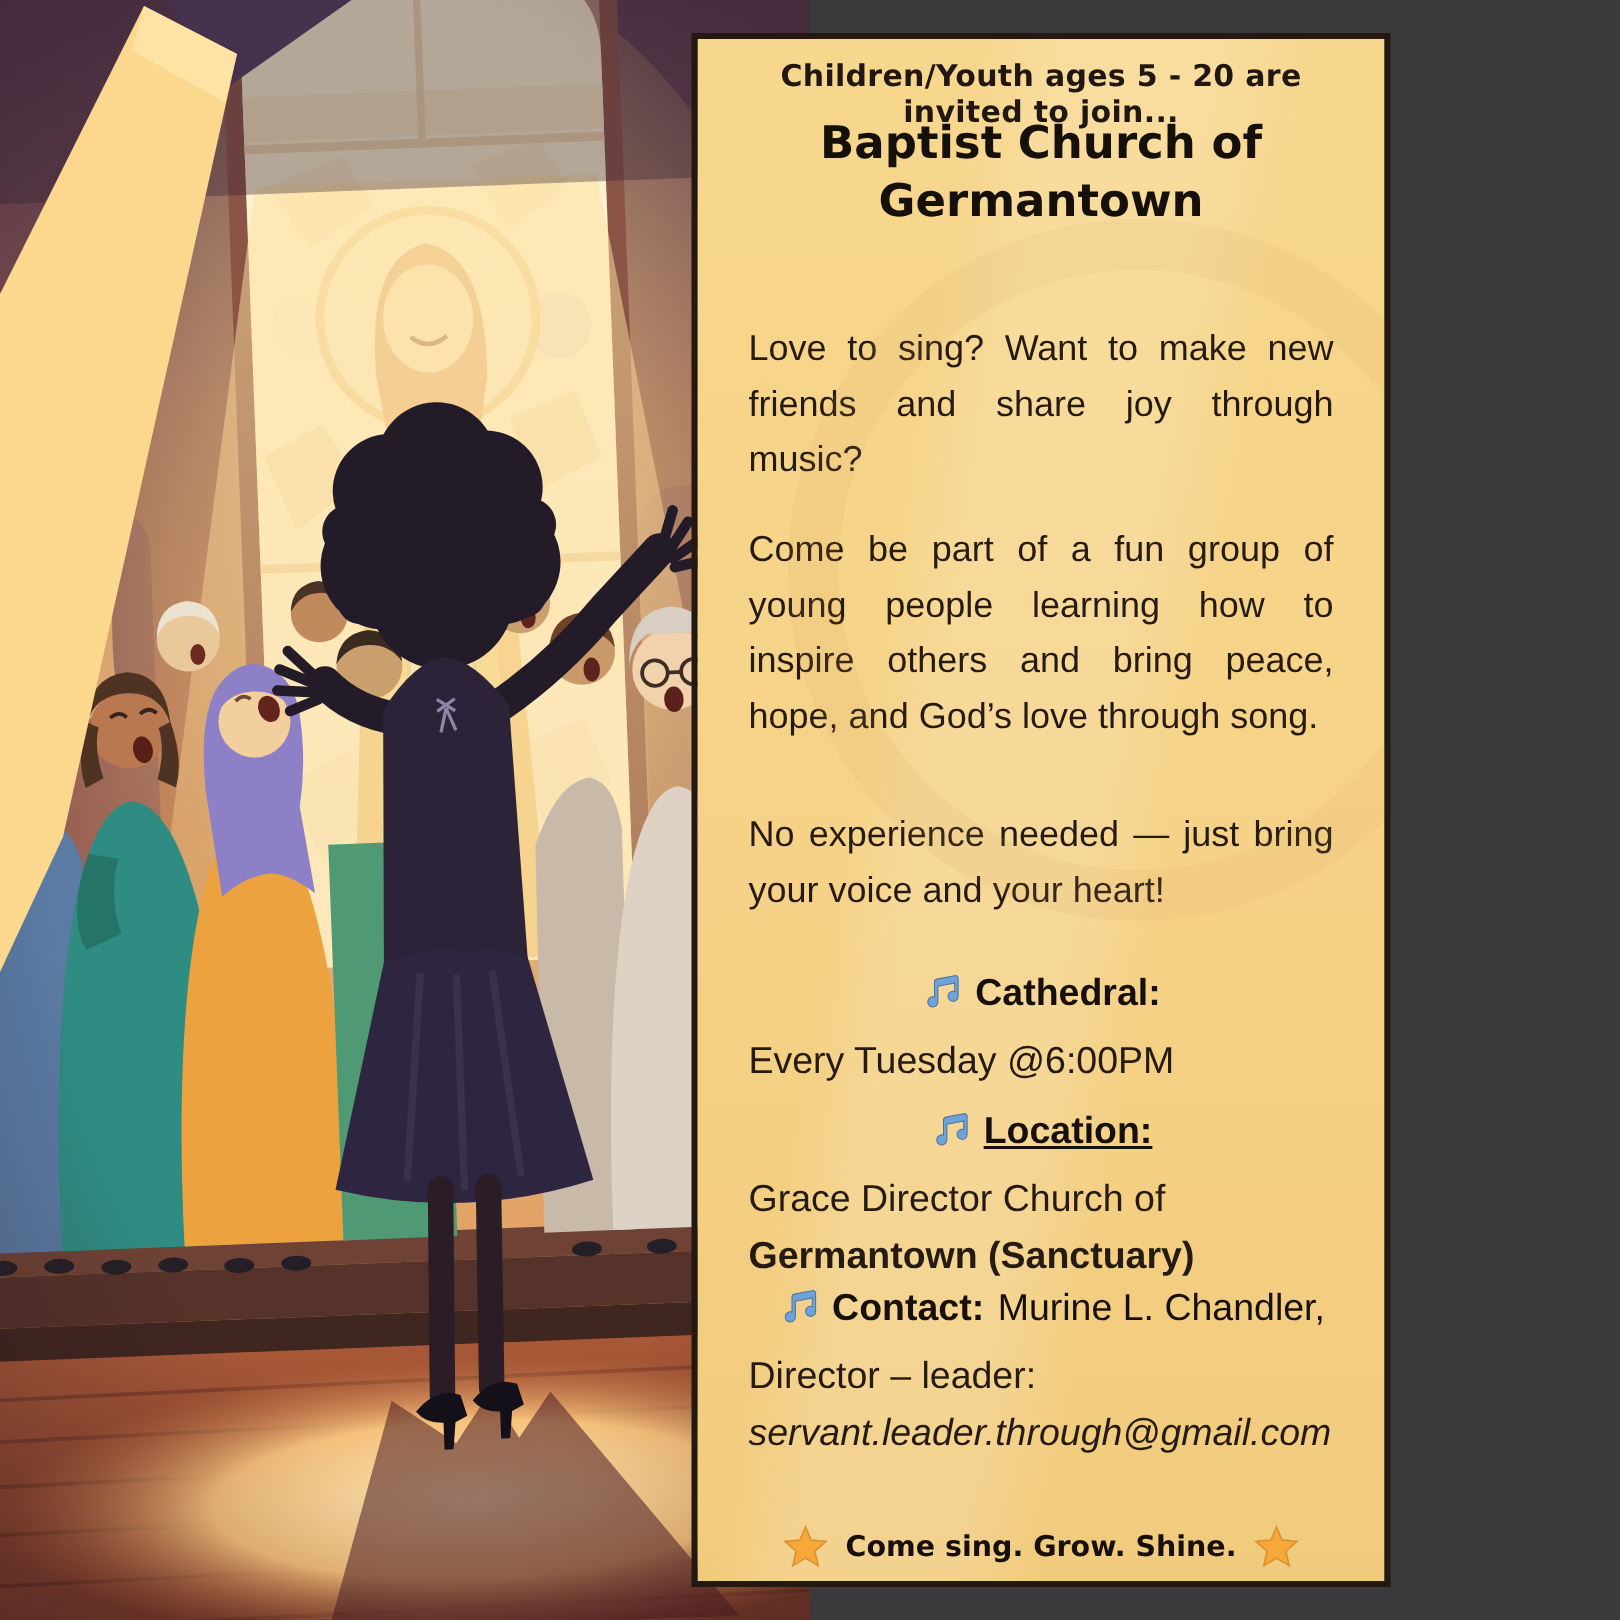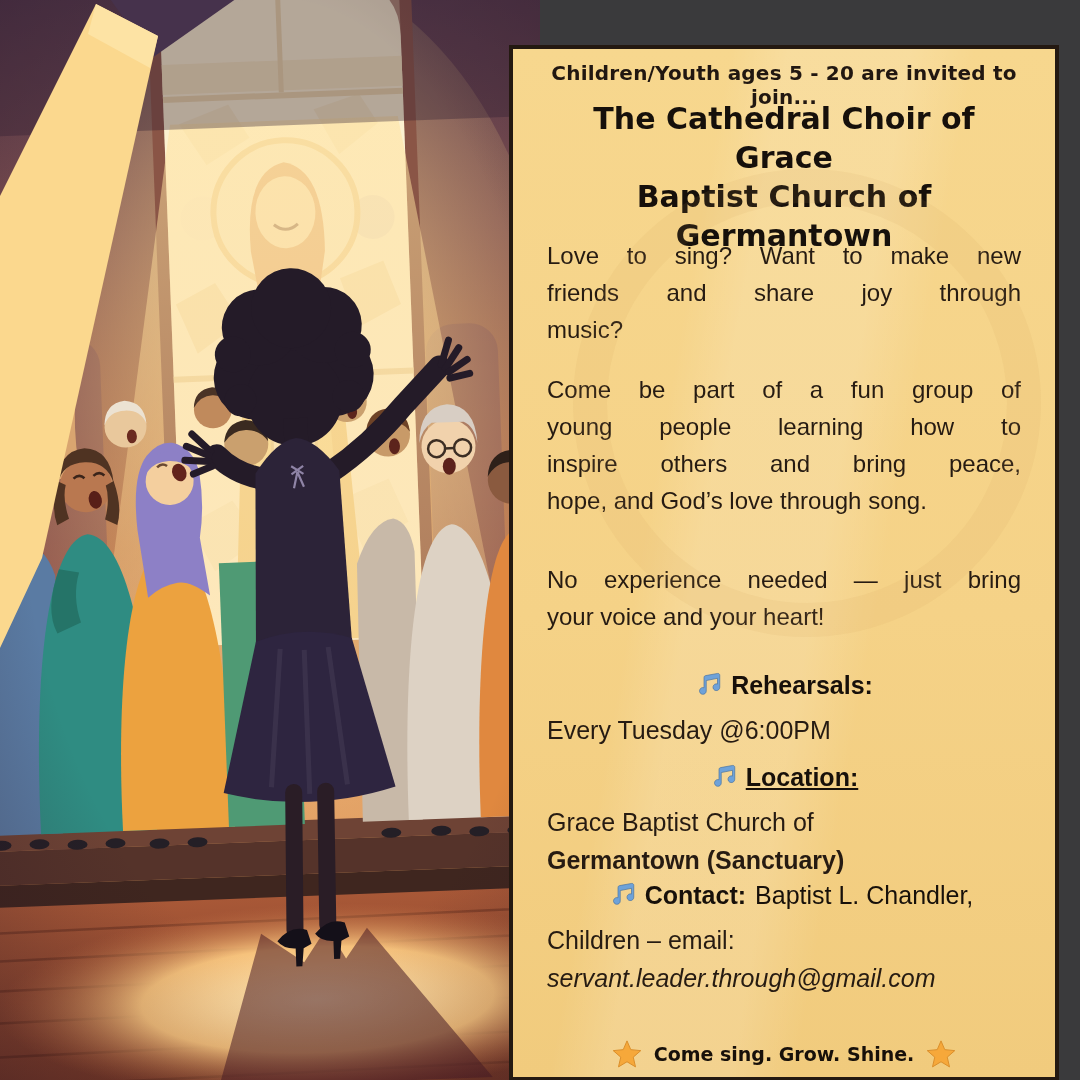--- a/index.html
+++ b/index.html
@@ -1,24 +1,24 @@
 <!DOCTYPE html>
 <html><head>
 <meta charset="utf-8">
 <style>
   html,body{margin:0;padding:0;background:#3a3a3c;}
   .canvas{position:relative;width:1080px;height:1080px;background:#3a3a3c;overflow:hidden;
           font-family:"Liberation Sans",sans-serif;}
   .scene-svg{position:absolute;left:0;top:0;width:540px;height:1080px;display:block;}
 
   
-  .panel{position:absolute;left:509px;top:22px;width:550px;height:1036px;
+  .panel{position:absolute;left:461px;top:22px;width:466px;height:1036px;
          box-sizing:border-box;border:4px solid #241911;
          background:linear-gradient(180deg,#f7d78e 0%,#f5d287 55%,#f1cb7d 100%);
-         overflow:hidden;margin-top:23px;}
+         overflow:hidden;}
   .panel::before{content:"";position:absolute;inset:0;
          background:linear-gradient(100deg,rgba(255,255,255,0) 30%,rgba(255,255,255,0.14) 38%,
                     rgba(255,255,255,0.14) 55%,rgba(255,255,255,0) 64%);pointer-events:none;}
   .panel::after{content:"";position:absolute;left:60px;top:120px;width:400px;height:400px;
          border-radius:50%;border:34px solid rgba(205,155,85,0.10);pointer-events:none;}
   .pblock{position:absolute;left:0;width:100%;box-sizing:border-box;
           padding:0 34px;color:#211711;}
   .kicker{top:12px;text-align:center;font-weight:bold;font-size:20px;
           font-family:"DejaVu Sans",sans-serif;letter-spacing:.2px;}
   .title{top:50px;text-align:center;font-weight:bold;font-size:30px;line-height:39px;
@@ -264,21 +264,20 @@
     <polygon points="108,-4 240,-4 152,58" fill="#46324c"></polygon>
     <polygon points="96,4 158,36 42,558 0,648 0,196" fill="#fbd88e"></polygon>
     <polygon points="96,4 158,36 150,68 88,34" fill="#fde3a4"></polygon>
   </svg>
 
   <div class="panel">
 
     <div class="pblock kicker">Children/Youth ages 5 - 20 are invited to join...</div>
 
     <div class="pblock title">
-      <div>The Cathedral Choir of Grace</div>
       <div>Baptist Church of</div>
       <div>Germantown</div>
     </div>
 
     <div class="pblock bodyp p1">
       <div class="jline">Love to sing? Want to make new</div>
       <div class="jline">friends and share joy through</div>
       <div class="jline last">music?</div>
     </div>
 
@@ -291,41 +290,41 @@
 
     <div class="pblock bodyp p3">
       <div class="jline">No experience needed — just bring</div>
       <div class="jline last">your voice and your heart!</div>
     </div>
 
     <div class="pblock sec-head rehearsals-head">
       <svg class="note-ic" viewBox="0 0 24 24">
         <path d="M8,5 c0,-1.1 0.6,-1.6 1.5,-1.8 L20,1.3 c1.1,-0.2 2,0.5 2,1.6 V13.5 a3 3 0 1 1 -2,-2.8 V5.6 L10,7.6 V16.8 a3 3 0 1 1 -2,-2.8 Z" fill="#6ea2d9" stroke="#48719f" stroke-width="0.6"></path>
       </svg>
-      <span>Rehearsals:</span>
+      <span>Cathedral:</span>
     </div>
     <div class="pblock sec-line rehearsals-line">Every Tuesday @6:00PM</div>
 
     <div class="pblock sec-head location-head">
       <svg class="note-ic" viewBox="0 0 24 24">
         <path d="M8,5 c0,-1.1 0.6,-1.6 1.5,-1.8 L20,1.3 c1.1,-0.2 2,0.5 2,1.6 V13.5 a3 3 0 1 1 -2,-2.8 V5.6 L10,7.6 V16.8 a3 3 0 1 1 -2,-2.8 Z" fill="#6ea2d9" stroke="#48719f" stroke-width="0.6"></path>
       </svg>
       <span>Location:</span>
     </div>
-    <div class="pblock sec-line location-line1">Grace Baptist Church of</div>
+    <div class="pblock sec-line location-line1">Grace Director Church of</div>
     <div class="pblock sec-line location-line2">Germantown (Sanctuary)</div>
 
     <div class="pblock sec-head contact-head">
       <svg class="note-ic" viewBox="0 0 24 24">
         <path d="M8,5 c0,-1.1 0.6,-1.6 1.5,-1.8 L20,1.3 c1.1,-0.2 2,0.5 2,1.6 V13.5 a3 3 0 1 1 -2,-2.8 V5.6 L10,7.6 V16.8 a3 3 0 1 1 -2,-2.8 Z" fill="#6ea2d9" stroke="#48719f" stroke-width="0.6"></path>
       </svg>
       <span>Contact:</span>
-        <span class="contact-name"> Baptist L. Chandler,</span>
-    </div>
-    <div class="pblock sec-line contact-line">Children – email:</div>
+        <span class="contact-name"> Murine L. Chandler,</span>
+    </div>
+    <div class="pblock sec-line contact-line">Director – leader:</div>
     <div class="pblock sec-line contact-email">servant.leader.through@gmail.com</div>
 
     <div class="pblock tagline">
       <svg class="star-ic" viewBox="0 0 24 24">
         <polygon points="12,1.5 15,8.5 23,9.3 17,14.5 18.8,22.3 12,18.2 5.2,22.3 7,14.5 1,9.3 9,8.5" fill="#f6a83a" stroke="#db8f2b" stroke-width="0.8"></polygon>
       </svg>
       <span>Come sing. Grow. Shine.</span>
       <svg class="star-ic" viewBox="0 0 24 24">
         <polygon points="12,1.5 15,8.5 23,9.3 17,14.5 18.8,22.3 12,18.2 5.2,22.3 7,14.5 1,9.3 9,8.5" fill="#f6a83a" stroke="#db8f2b" stroke-width="0.8"></polygon>
       </svg>

